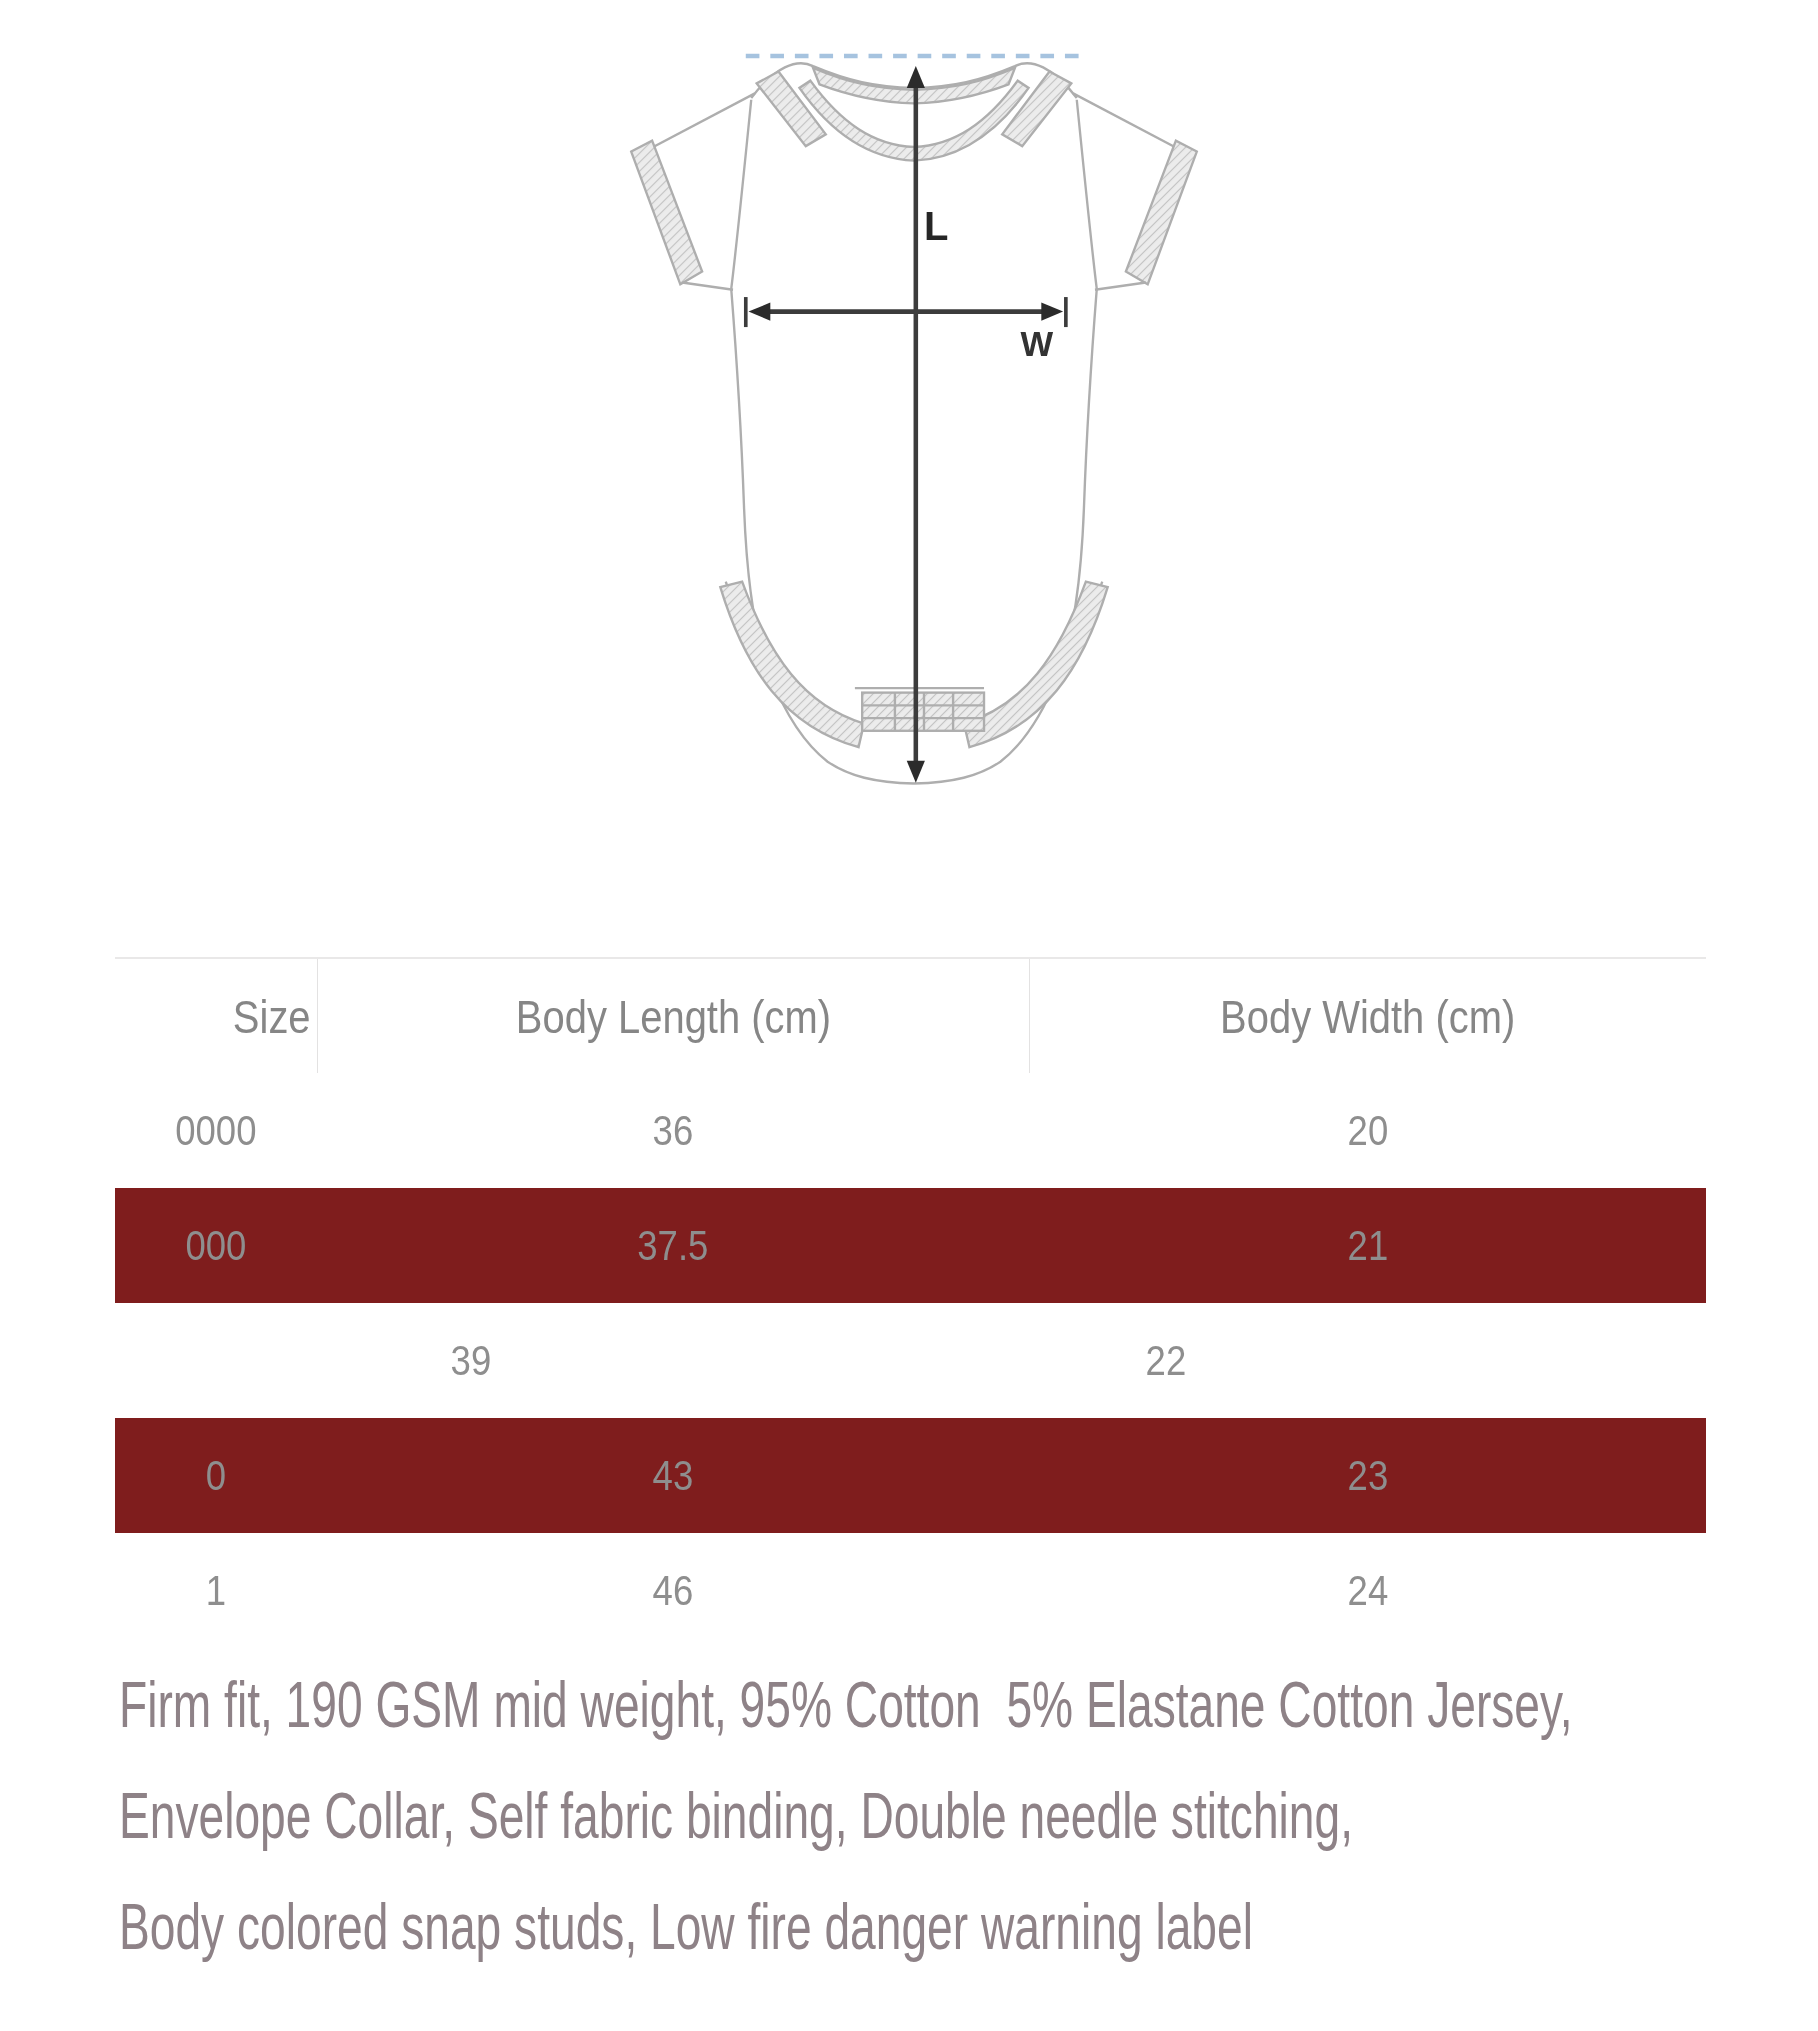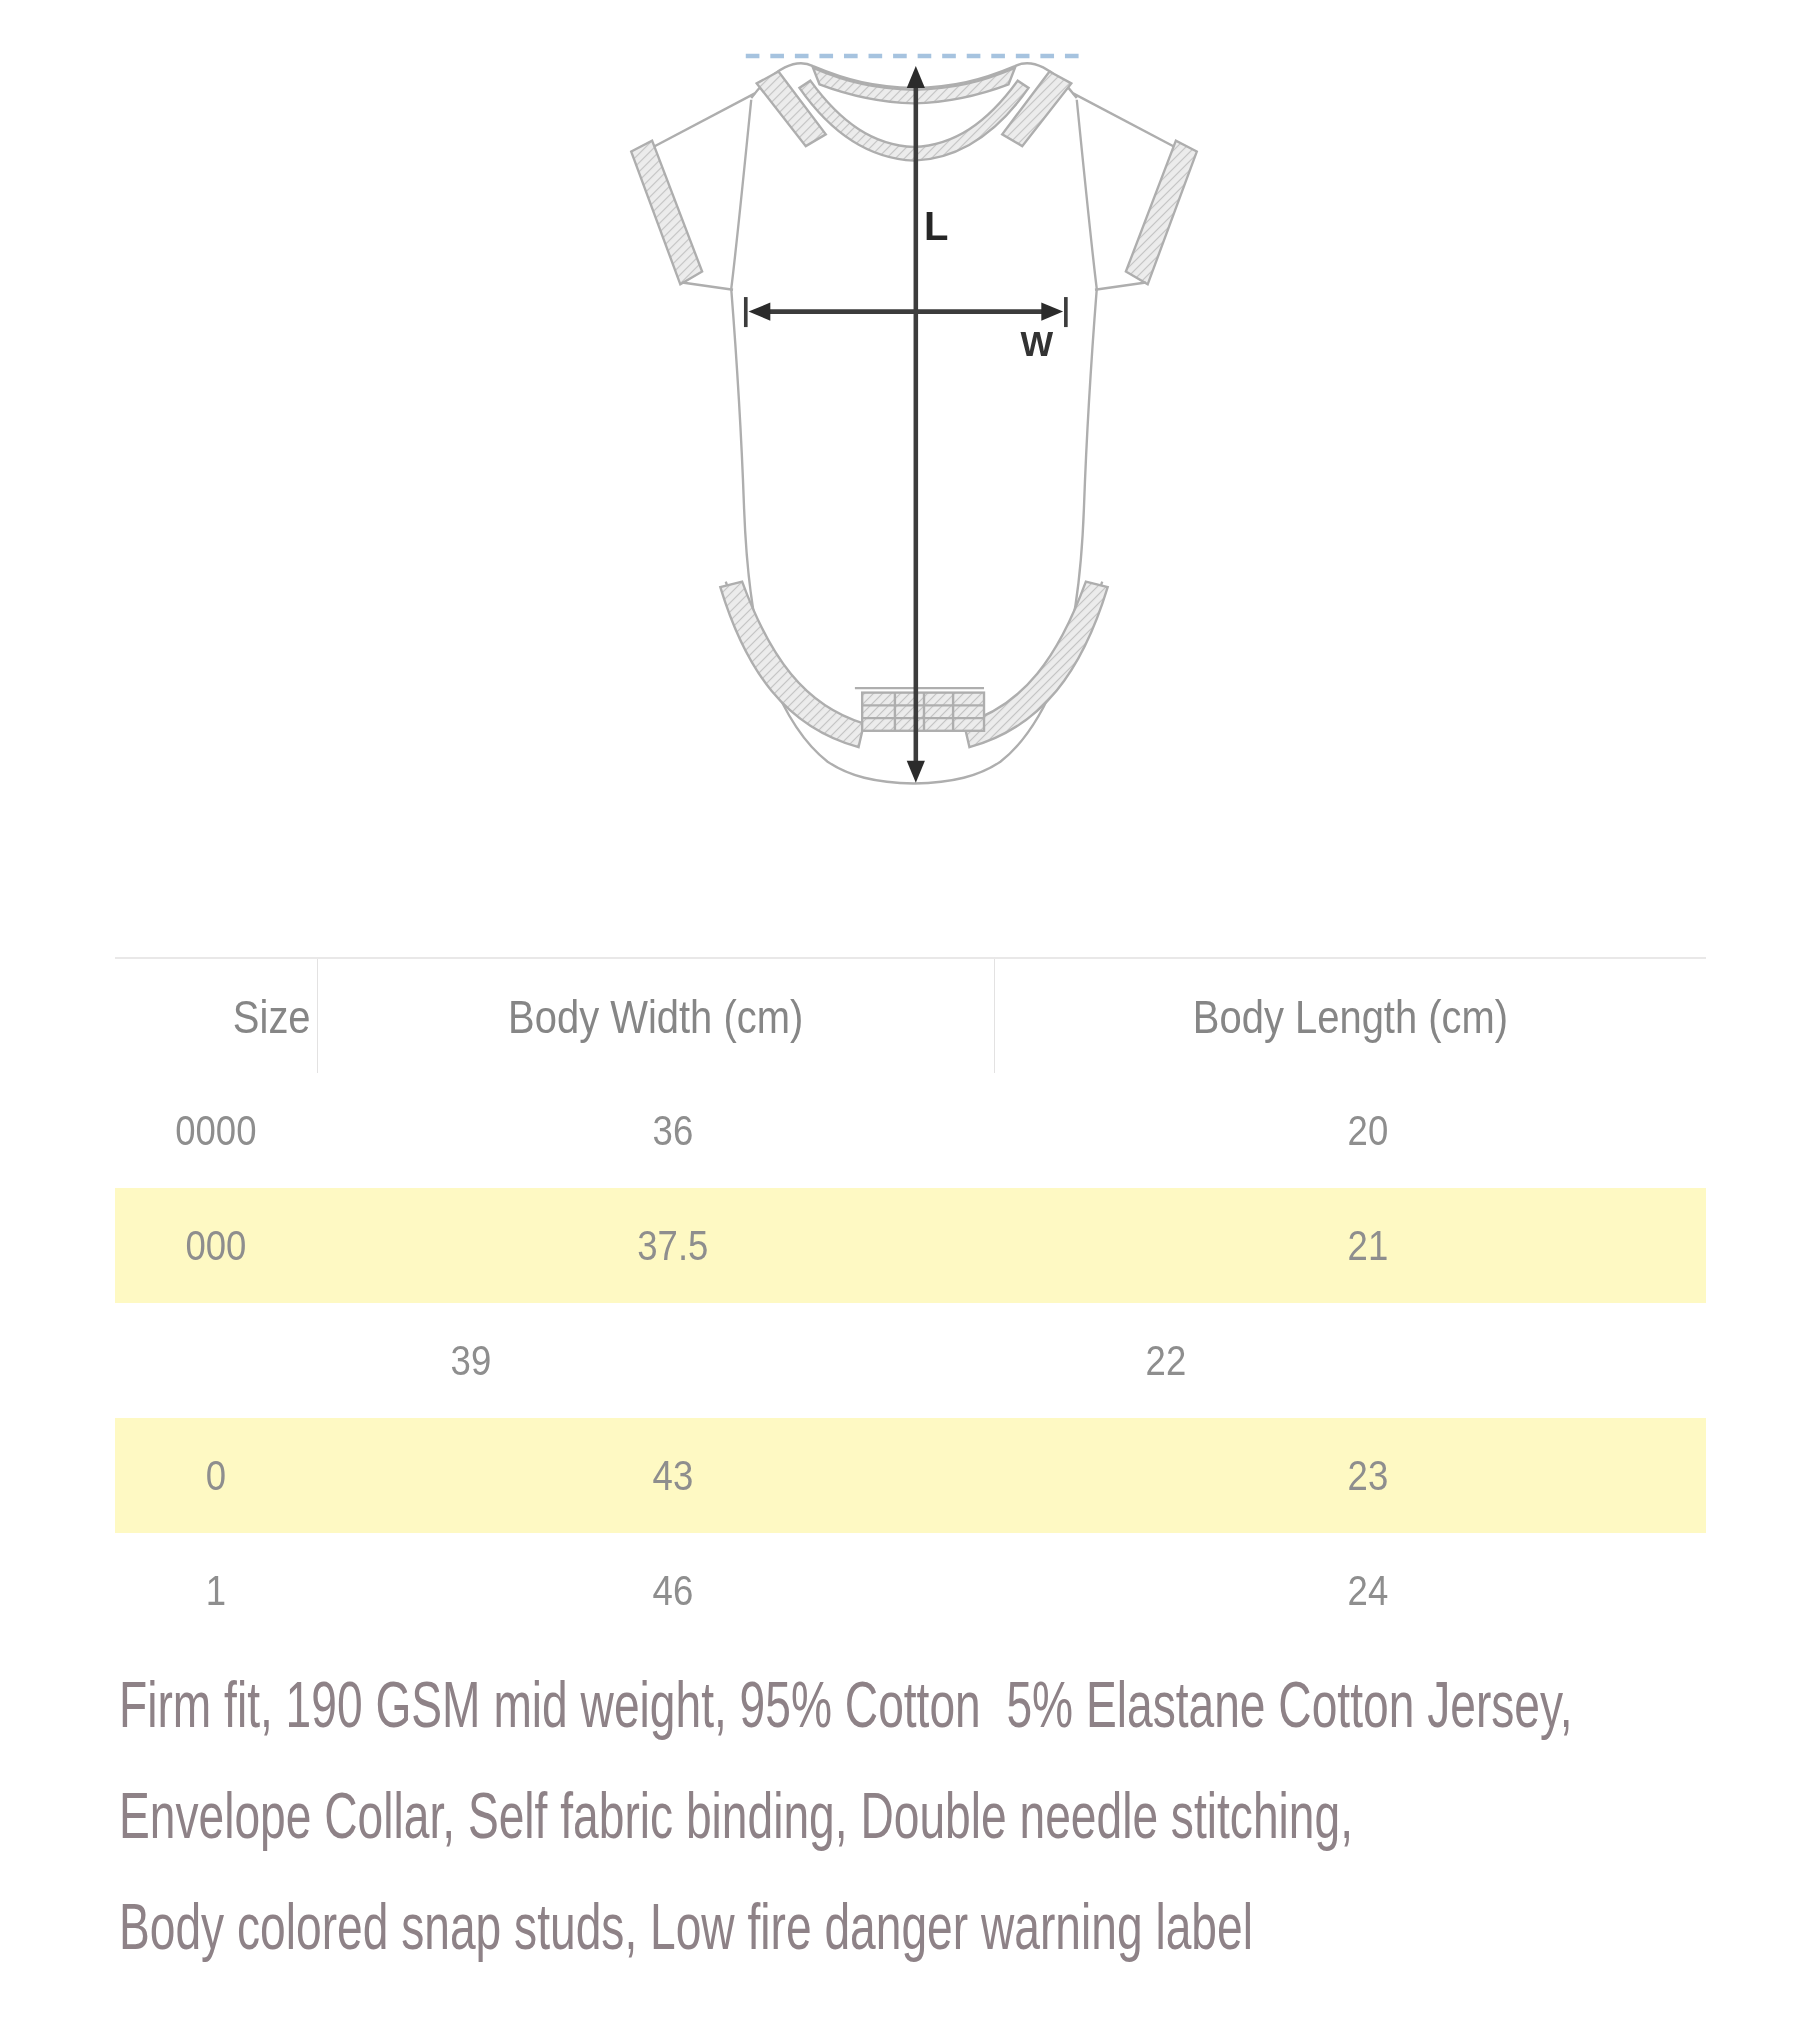--- a/index.html
+++ b/index.html
@@ -30,21 +30,21 @@
   .th .cx, .td .cx{
     display:inline-block;transform:scaleX(0.85);transform-origin:center;
     white-space:nowrap;
   }
   .col-size{width:202px;justify-content:flex-end;}
   .col-len{width:712px;border-left:1.8px solid #e3e2e2;box-sizing:border-box;}
   .col-wid{width:677px;border-left:1.8px solid #e3e2e2;box-sizing:border-box;}
   .trow{
     display:flex;height:115px;
   }
-  .trow.alt{background:#fef9c3;}
+  .trow.alt{background:#7f1d1d;}
   .td{
     display:flex;align-items:center;justify-content:center;
     font-size:43px;color:#8e8e8e;
   }
   .td.c1{width:202px;text-align:right;}
   .td.c2{width:712px;}
   .td.c3{width:677px;}
   
   .description{
     position:absolute;left:119px;top:1649px;width:1664px;
@@ -125,25 +125,25 @@
       <rect x="1170" y="327" width="4" height="33" fill="#3c3c3c"></rect>
       <text x="1122" y="392" font-size="38" font-weight="bold" fill="#333333" font-family="Liberation Sans, sans-serif">W</text>
     </g>
   </svg>
 
   <div class="size-table">
     <div class="thead">
       <div class="th col-size">
           <span class="cx">Size</span>
         </div>
+      <div class="th col-len">
+          <span class="cx">Body Length (cm)</span>
+        </div>
       <div class="th col-wid">
           <span class="cx">Body Width (cm)</span>
-        </div>
-      <div class="th col-len">
-          <span class="cx">Body Length (cm)</span>
         </div>
     </div>
 
     <div class="trow">
       <div class="td c1">
           <span class="cx">0000</span>
         </div>
       <div class="td c2">
           <span class="cx">36</span>
         </div>

